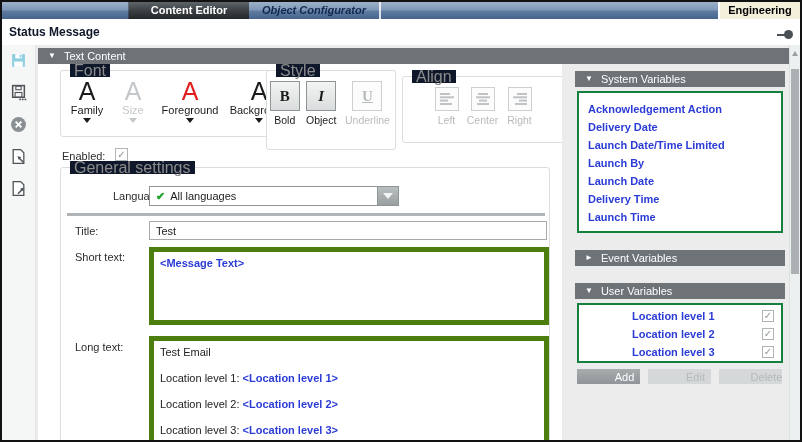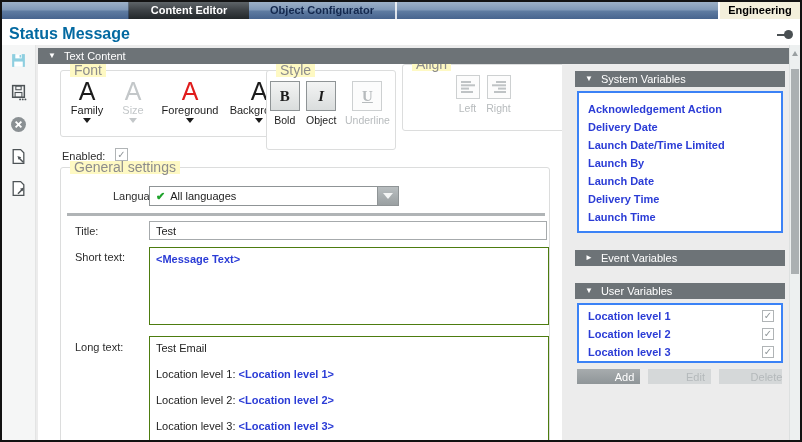--- a/index.html
+++ b/index.html
@@ -4,28 +4,28 @@
 <style>
   * { margin:0; padding:0; box-sizing:border-box; }
   body { width:802px; height:442px; font-family:"Liberation Sans", sans-serif; background:#fff; }
   .window { position:relative; width:802px; height:442px; border:2px solid #121212; background:#fff; overflow:hidden; }
 
   
   .tabbar { height:17px; display:flex; background:linear-gradient(180deg,#9db1c8 0%,#8099b8 45%,#5e7ba1 55%,#47648e 100%); }
   .tab { height:17px; line-height:17px; font-size:11px; font-weight:bold; color:#13284e; text-align:center; cursor:default; }
   .tab-me { width:126px;margin-top:32px; }
   .tab-ce { width:120px; background:linear-gradient(180deg,#5e6468 0%,#3c4145 50%,#22272a 100%); color:#fff; }
-  .tab-oc { width:146px; }
+  .tab-oc { width:130px;font-style:italic; }
   .tab-sep-dark { width:1px; background:rgba(0,0,0,.35); }
   .tab-sep-light { width:2px; background:rgba(255,255,255,.8); }
   .tab-eng { margin-left:auto; width:82px; background:#f3efdb; color:#000; border-left:2px solid #fff; }
 
   
   .statusrow { position:relative; height:26px; background:#fff; }
-  .status-title { position:absolute; left:7px; top:6px; font-size:16px; font-weight:bold; color:#0369a1; }
+  .status-title { position:absolute; left:7px; top:6px; font-size:12px; font-weight:bold; color:#0f172a; }
   .pin { position:absolute; right:7px; top:11px; width:16px; height:9px; }
   .pin .pin-line { position:absolute; left:0; top:3.5px; width:9px; height:2px; background:#4a5053; }
   .pin .pin-head { position:absolute; right:0; top:0; width:9px; height:9px; border-radius:50%; background:#4a5053; }
 
   
   .main { position:absolute; left:0; top:43px; right:0; bottom:0; background:#ececec; }
 
   .rail { position:absolute; left:0; top:0; bottom:0; width:34px; background:#f5f6f6; border-right:1px solid #e3e4e4;
           display:flex; flex-direction:column; align-items:center; padding-top:6px; gap:14px; }
   .rail .ric { width:18px; height:18px; display:flex; align-items:center; justify-content:center; cursor:pointer; }
@@ -36,34 +36,34 @@
 
   
   .vscroll { position:absolute; right:0; top:0; bottom:0; width:11px; background:#edf0f0; border-left:1px solid #dde0e0; }
   .vs-up { position:absolute; top:3px; left:2px; width:0; height:0; border:3.5px solid transparent; border-bottom:5px solid #9aa0a2; }
   .vs-thumb { position:absolute; top:24px; left:1px; width:8px; height:205px; background:#abb0b2; }
 
   
   .editor { position:absolute; left:36px; top:19px; width:524px; bottom:0; background:#fff; overflow:hidden; }
 
   .grp { position:absolute; border:1px solid #dcdddd; border-radius:3px; background:#fff; }
-  .grp-label { position:absolute; top:-7px; left:9px; background:#fef9c3; padding:0 4px; font-size:14px; color:#8c8c8c; line-height:13px; }
+  .grp-label { position:absolute; top:-7px; left:9px; background:#0f172a; padding:0 4px; font-size:16px; color:#8c8c8c; line-height:13px; }
 
   .grp-font { left:22px; top:6px; width:232px; height:67px; }
   .fgrp-inner { display:flex; justify-content:center; padding-top:8px; }
   .fbtn { display:flex; flex-direction:column; align-items:center; cursor:pointer; }
   .fbtn .glyphA { font-size:25px; line-height:25px; color:#1c1c1c; position:relative; }
   .fbtn .flabel { font-size:11px; color:#1c1c1c; line-height:12px; }
   .fbtn .dn { margin-top:2px; width:0; height:0; border:4px solid transparent; border-top:5px solid #1c1c1c; border-bottom:0; }
   .fbtn.disabled .glyphA, .fbtn.disabled .flabel { color:#c3c7c9; }
   .fbtn.disabled .dn { border-top-color:#c3c7c9; }
   .fbtn.fg .glyphA { color:#e01c1c; }
 
   .grp-style { left:228px; top:6px; width:130px; height:80px; }
-  .grp-align { left:364px; top:0; width:163px; height:67px; }
+  .grp-align { left:364px; top:12px; width:163px; height:67px; }
   .srow { display:flex; justify-content:center; padding-top:10px; }
   .scol { display:flex; flex-direction:column; align-items:center; }
   .scol .sbox { width:30px; height:30px; border:1px solid #8f9496; background:linear-gradient(#f3f4f4,#dadddd);
                 display:flex; align-items:center; justify-content:center;
                 font-family:"Liberation Serif", serif; font-weight:bold; font-size:15px; color:#1c1c1c; cursor:pointer; }
   .scol .slab { font-size:10.5px; color:#1c1c1c; margin-top:3px; line-height:12px; }
   .scol.disabled .sbox { border-color:#cdd0d1; background:#fcfcfc; color:#b7bbbd; }
   .scol.disabled .slab { color:#b7bbbd; }
   .u-underline { text-decoration:underline; }
   .i-italic { font-style:italic; }
@@ -86,37 +86,37 @@
   .dd-check { color:#1fa32c; font-size:11px; margin-left:6px; font-weight:bold; }
   .dd-text { font-size:11px; color:#222; margin-left:5px; }
   .dd-btn { margin-left:auto; width:21px; height:18px; background:linear-gradient(#b9bec0,#9aa0a2); border-left:1px solid #8f9496;
             display:flex; align-items:center; justify-content:center; }
   .dd-tri { width:0; height:0; border:5px solid transparent; border-top:6px solid #f4f5f5; border-bottom:0; }
 
   .gsep { position:absolute; left:6px; top:45px; width:478px; height:3px; background:#b0b4b6; }
 
   .txtin { position:absolute; left:88px; top:53px; width:398px; height:19px; border:1px solid #a6aaac; background:#fff;
            font-size:11px; color:#222; padding:3px 6px; }
-  .ta { position:absolute; left:88px; border:1px solid #4d7c0f; background:#fff; font-size:11px; padding:5px 6px; cursor:text; }
+  .ta { position:absolute; left:88px; border:5px solid #4d7c0f; background:#fff; font-size:11px; padding:5px 6px; cursor:text; }
   .ta-short { top:79px; width:400px; height:78px; }
   .ta-long { top:168px; width:400px; height:130px; }
   .lnk { color:#2b3cd6; font-weight:bold; }
   .ta p { line-height:13px; margin-bottom:13px; color:#222; }
 
   
   .vars { position:absolute; left:573px; top:19px; width:214px; bottom:0; }
   .vhdr { position:absolute; left:0; width:210px; height:16px; background:#6d7377; color:#fff; font-size:11px;
           display:flex; align-items:center; cursor:pointer; }
   .h-sv { top:7px; } .h-ev { top:186px; } .h-uv { top:219px; }
-  .list { position:absolute; left:2px; width:206px; border:2px solid #3b82f6; background:#fff; overflow:hidden; }
+  .list { position:absolute; left:2px; width:206px; border:2px solid #15803d; background:#fff; overflow:hidden; }
   .sv-list { top:27px; height:142px; padding:7px 0 0 9px; }
   .litem { font-size:11px; line-height:18px; color:#2b3cd6; font-weight:bold; cursor:pointer; white-space:nowrap; }
   .uv-list { top:239px; height:60px; padding-top:2px; }
   .uv-row { display:flex; align-items:center; height:18px; padding:0 7px 0 9px; }
-  .uv-row .litem { flex:1; }
+  .uv-row .litem { flex:1;margin-left:44px; }
   .uv-row .cb { width:12px; height:12px; }
   .vbtns { position:absolute; left:2px; top:305px; display:flex; gap:8px; }
   .vbtn { width:63px; height:15px; font-size:11px; display:flex; align-items:center; justify-content:center; cursor:pointer;padding-left:32px; }
   .vbtn-add { background:linear-gradient(#a7acae,#8f9598); color:#fff; }
   .vbtn-dis { background:#d5d8d9; color:#b4b9bb; }
 </style>
 </head>
 <body>
 
 <div class="window">
@@ -239,20 +239,31 @@
             <span class="abox">
                 <svg width="14" height="12" viewBox="0 0 14 12">
                   <rect y="0" width="10" height="2" fill="#bfc3c5"></rect>
                   <rect y="3.3" width="14" height="2" fill="#bfc3c5"></rect>
                   <rect y="6.6" width="8" height="2" fill="#bfc3c5"></rect>
                   <rect y="10" width="12" height="2" fill="#bfc3c5"></rect>
                 </svg>
               </span>
             <span class="slab">Left</span>
           </div>
+          <div class="scol c-align2 disabled">
+            <span class="abox">
+                <svg width="14" height="12" viewBox="0 0 14 12">
+                  <rect x="2" y="0" width="10" height="2" fill="#bfc3c5"></rect>
+                  <rect x="0" y="3.3" width="14" height="2" fill="#bfc3c5"></rect>
+                  <rect x="3" y="6.6" width="8" height="2" fill="#bfc3c5"></rect>
+                  <rect x="1" y="10" width="12" height="2" fill="#bfc3c5"></rect>
+                </svg>
+              </span>
+            <span class="slab">Center</span>
+          </div>
           <div class="scol c-align3 disabled">
             <span class="abox">
                 <svg width="14" height="12" viewBox="0 0 14 12">
                   <rect x="4" y="0" width="10" height="2" fill="#bfc3c5"></rect>
                   <rect x="0" y="3.3" width="14" height="2" fill="#bfc3c5"></rect>
                   <rect x="6" y="6.6" width="8" height="2" fill="#bfc3c5"></rect>
                   <rect x="2" y="10" width="12" height="2" fill="#bfc3c5"></rect>
                 </svg>
               </span>
             <span class="slab">Right</span>

